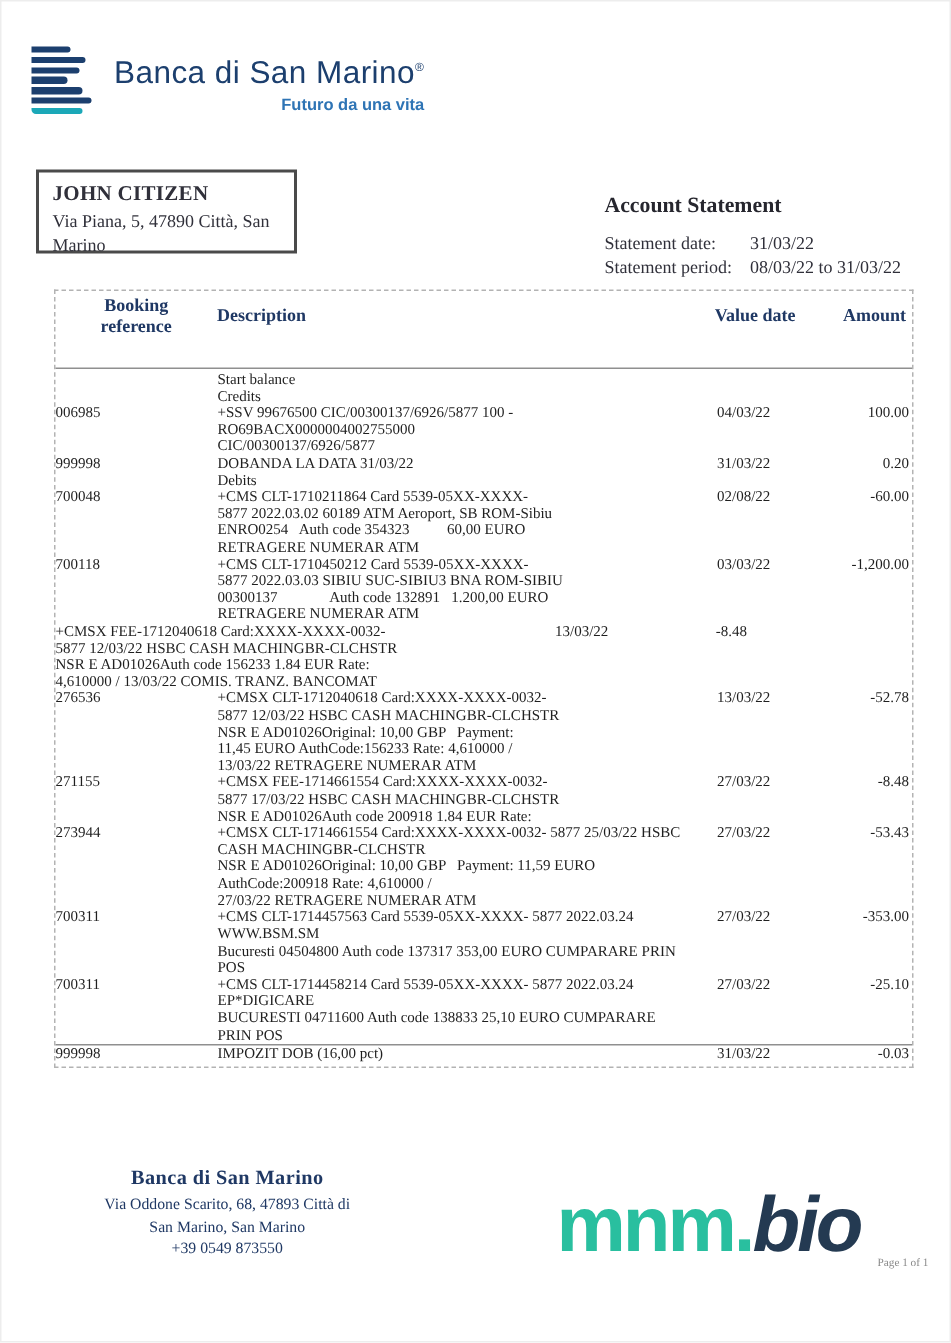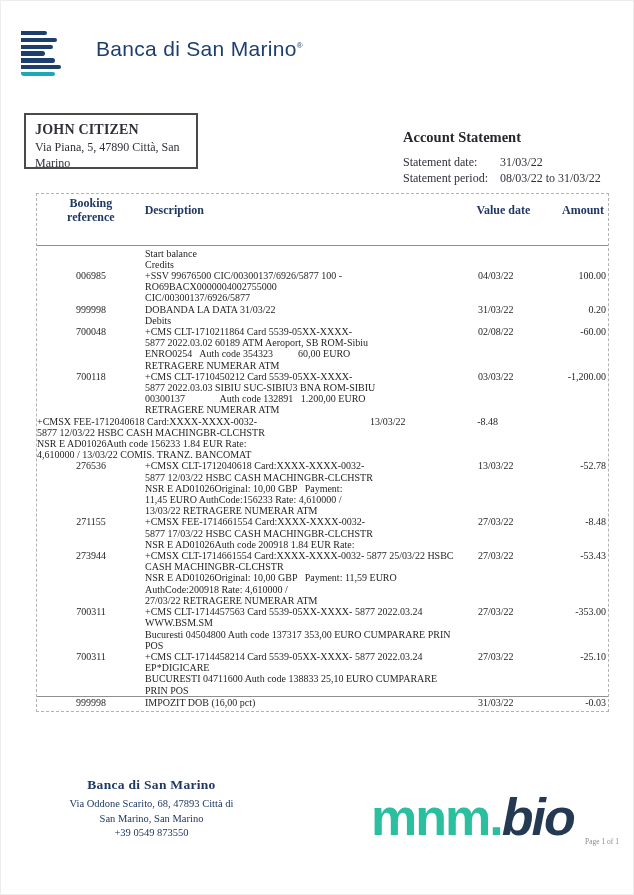--- a/index.html
+++ b/index.html
@@ -4,21 +4,21 @@
 <style>
   * { margin:0; padding:0; box-sizing:border-box; }
   html,body { background:#fff; }
   body {
     width:634px; height:895px; position:relative; overflow:hidden;
     font-family:"Liberation Serif", serif; color:#1f1f1f;
   }
   .page-frame { position:absolute; inset:0; border:1px solid #ededed; }
 
   
-  .logo { position:absolute; left:20px; top:27px; display:flex; align-items:flex-start;gap:20px; }
+  .logo { position:absolute; left:20px; top:27px; display:flex; align-items:flex-start; }
   .logo-icon { width:46px; height:54px; display:flex; flex-direction:column; gap:2.4px; padding-top:3px; }
   .logo-bar { height:4.4px; background:#1c3f6e; border-radius:0 4px 4px 0; }
   .logo-bar.teal { background:#1ba8b8; border-radius:0 4px 4px 6px; }
   .logo-texts { margin-left:9px; padding-top:9px; }
   .logo-name {
     font-family:"Liberation Sans", sans-serif; font-size:21px; color:#1c3f6e;
     letter-spacing:.3px; white-space:nowrap;
   }
   .logo-reg { font-size:8px; vertical-align:super; }
   .logo-tagline {
@@ -52,21 +52,21 @@
   }
   .th-ref   { width:108px; text-align:center; line-height:1.15; }
   .th-ref span { display:inline-block; width:68px; }
   .th-desc  { width:333px; }
   .th-date  { width:75px; }
   .th-amount{ width:57px; text-align:right; padding-right:4px; }
 
   .tbody { padding:2px 0 3px 0; }
   .trow { display:flex; font-size:10px; line-height:11.2px; }
   .trow.rule-above { border-top:1px solid #8f8f8f; }
-  .td-ref   { width:108px; text-align:center; flex:0 0 auto; }
+  .td-ref   { width:108px; text-align:left; flex:0 0 auto; }
   .td-desc  { width:333px; flex:0 0 auto; }
   .desc-inner { width:333px; white-space:pre-wrap; }
   .trow.wide .desc-inner { width:470px; }
   .td-date  { width:75px; flex:0 0 auto; }
   .td-amount{ width:57px; flex:0 0 auto; text-align:right; padding-right:4px; }
 
   
   .footer { position:absolute; left:38px; top:776px; width:225px; text-align:center; color:#1f3864; }
   .footer-title { font-size:13.5px; font-weight:bold; letter-spacing:.3px; margin-bottom:4px; }
   .footer-line { font-size:10.5px; line-height:1.4; }
@@ -94,20 +94,21 @@
       <div class="logo-bar" style="width: 26px; background: rgb(28, 63, 110);"></div>
       <div class="logo-bar" style="width: 36px; background: rgb(28, 63, 110);"></div>
       <div class="logo-bar" style="width: 32px; background: rgb(28, 63, 110);"></div>
       <div class="logo-bar" style="width: 24px; background: rgb(28, 63, 110);"></div>
       <div class="logo-bar" style="width: 34px; background: rgb(28, 63, 110);"></div>
       <div class="logo-bar" style="width: 40px; background: rgb(28, 63, 110);"></div>
       <div class="logo-bar teal" style="width: 34px; background: rgb(27, 168, 184);"></div>
     </div>
     <div class="logo-texts">
       <div class="logo-name" style="color: rgb(28, 63, 110);"><span>Banca di San Marino</span><span class="logo-reg">®</span></div>
+      <div class="logo-tagline" style="color: rgb(46, 116, 181);">Futuro da una vita</div>
     </div>
   </div>
 
   <div class="recipient">
     <div class="recipient-name">JOHN CITIZEN</div>
     <div class="recipient-address">Via Piana, 5, 47890 Città, San Marino</div>
   </div>
 
   <div class="statement">
     <div class="statement-title">Account Statement</div>

